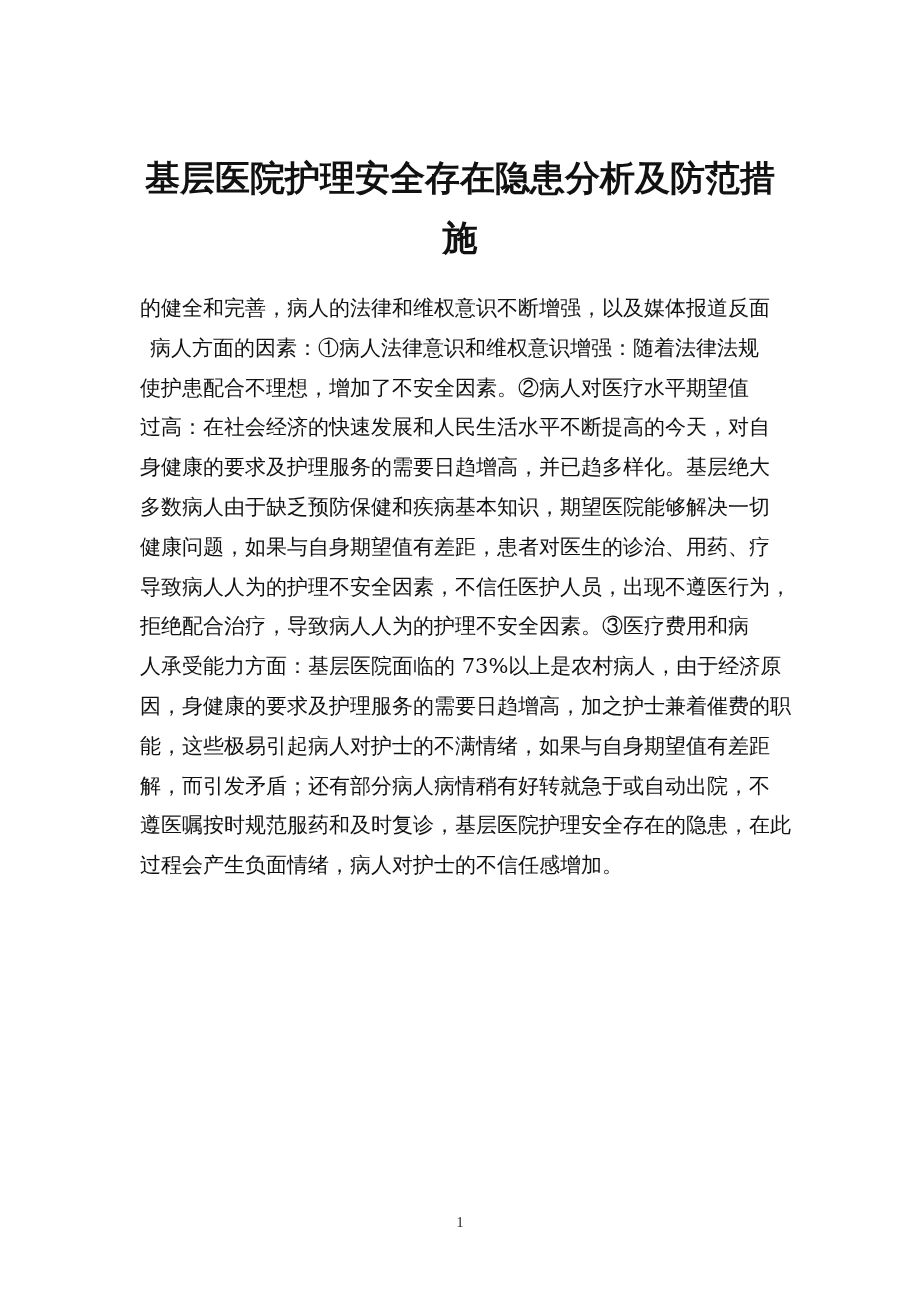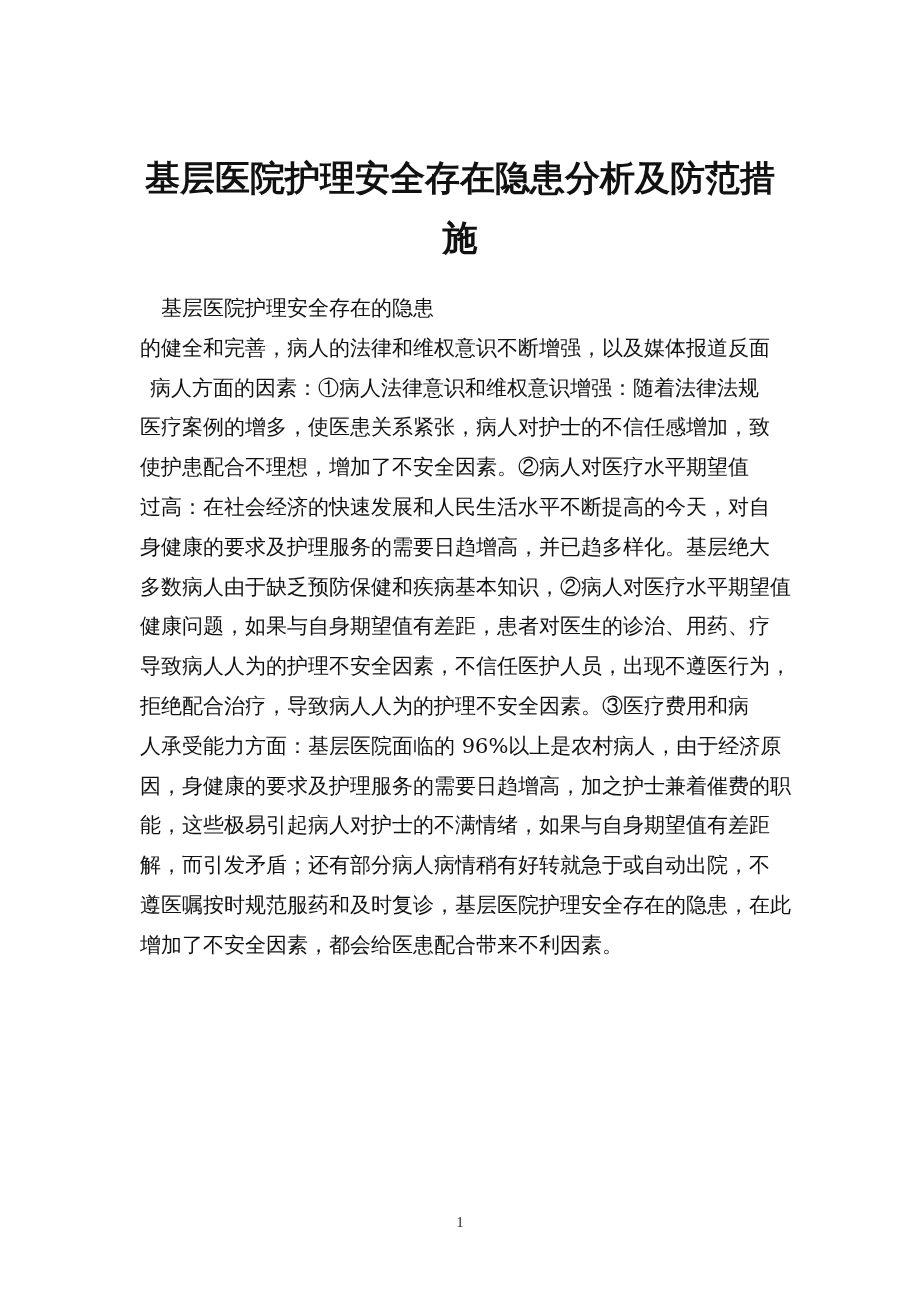--- a/index.html
+++ b/index.html
@@ -63,37 +63,35 @@
 <body>
 
 <div class="page">
 
   <div class="title">
     <span class="line">基层医院护理安全存在隐患分析及防范措</span>
     <span class="line">施</span>
   </div>
 
   <div class="body-text" style="top:281px;">
-    <span class="line heading-line">基层医院护理安全存在的隐患</span>
 
     <div>
       <span class="line">的健全和完善，病人的法律和维权意识不断增强，以及媒体报道反面</span>
       <span class="line para-first">病人方面的因素：①病人法律意识和维权意识增强：随着法律法规</span>
-      <span class="line">医疗案例的增多，使医患关系紧张，病人对护士的不信任感增加，致</span>
       <span class="line">使护患配合不理想，增加了不安全因素。②病人对医疗水平期望值</span>
       <span class="line">过高：在社会经济的快速发展和人民生活水平不断提高的今天，对自</span>
       <span class="line">身健康的要求及护理服务的需要日趋增高，并已趋多样化。基层绝大</span>
-      <span class="line">多数病人由于缺乏预防保健和疾病基本知识，②病人对医疗水平期望值</span>
+      <span class="line">多数病人由于缺乏预防保健和疾病基本知识，期望医院能够解决一切</span>
       <span class="line">健康问题，如果与自身期望值有差距，患者对医生的诊治、用药、疗</span>
       <span class="line">导致病人人为的护理不安全因素，不信任医护人员，出现不遵医行为，</span>
       <span class="line">拒绝配合治疗，导致病人人为的护理不安全因素。③医疗费用和病</span>
-      <span class="line">人承受能力方面：基层医院面临的 96%以上是农村病人，由于经济原</span>
+      <span class="line">人承受能力方面：基层医院面临的 73%以上是农村病人，由于经济原</span>
       <span class="line">因，身健康的要求及护理服务的需要日趋增高，加之护士兼着催费的职</span>
       <span class="line">能，这些极易引起病人对护士的不满情绪，如果与自身期望值有差距</span>
       <span class="line">解，而引发矛盾；还有部分病人病情稍有好转就急于或自动出院，不</span>
       <span class="line">遵医嘱按时规范服药和及时复诊，基层医院护理安全存在的隐患，在此</span>
-      <span class="line">增加了不安全因素，都会给医患配合带来不利因素。</span>
+      <span class="line">过程会产生负面情绪，病人对护士的不信任感增加。</span>
     </div>
 
   </div>
 
   <div class="page-number">1</div>
 </div>
 
 </body></html>

